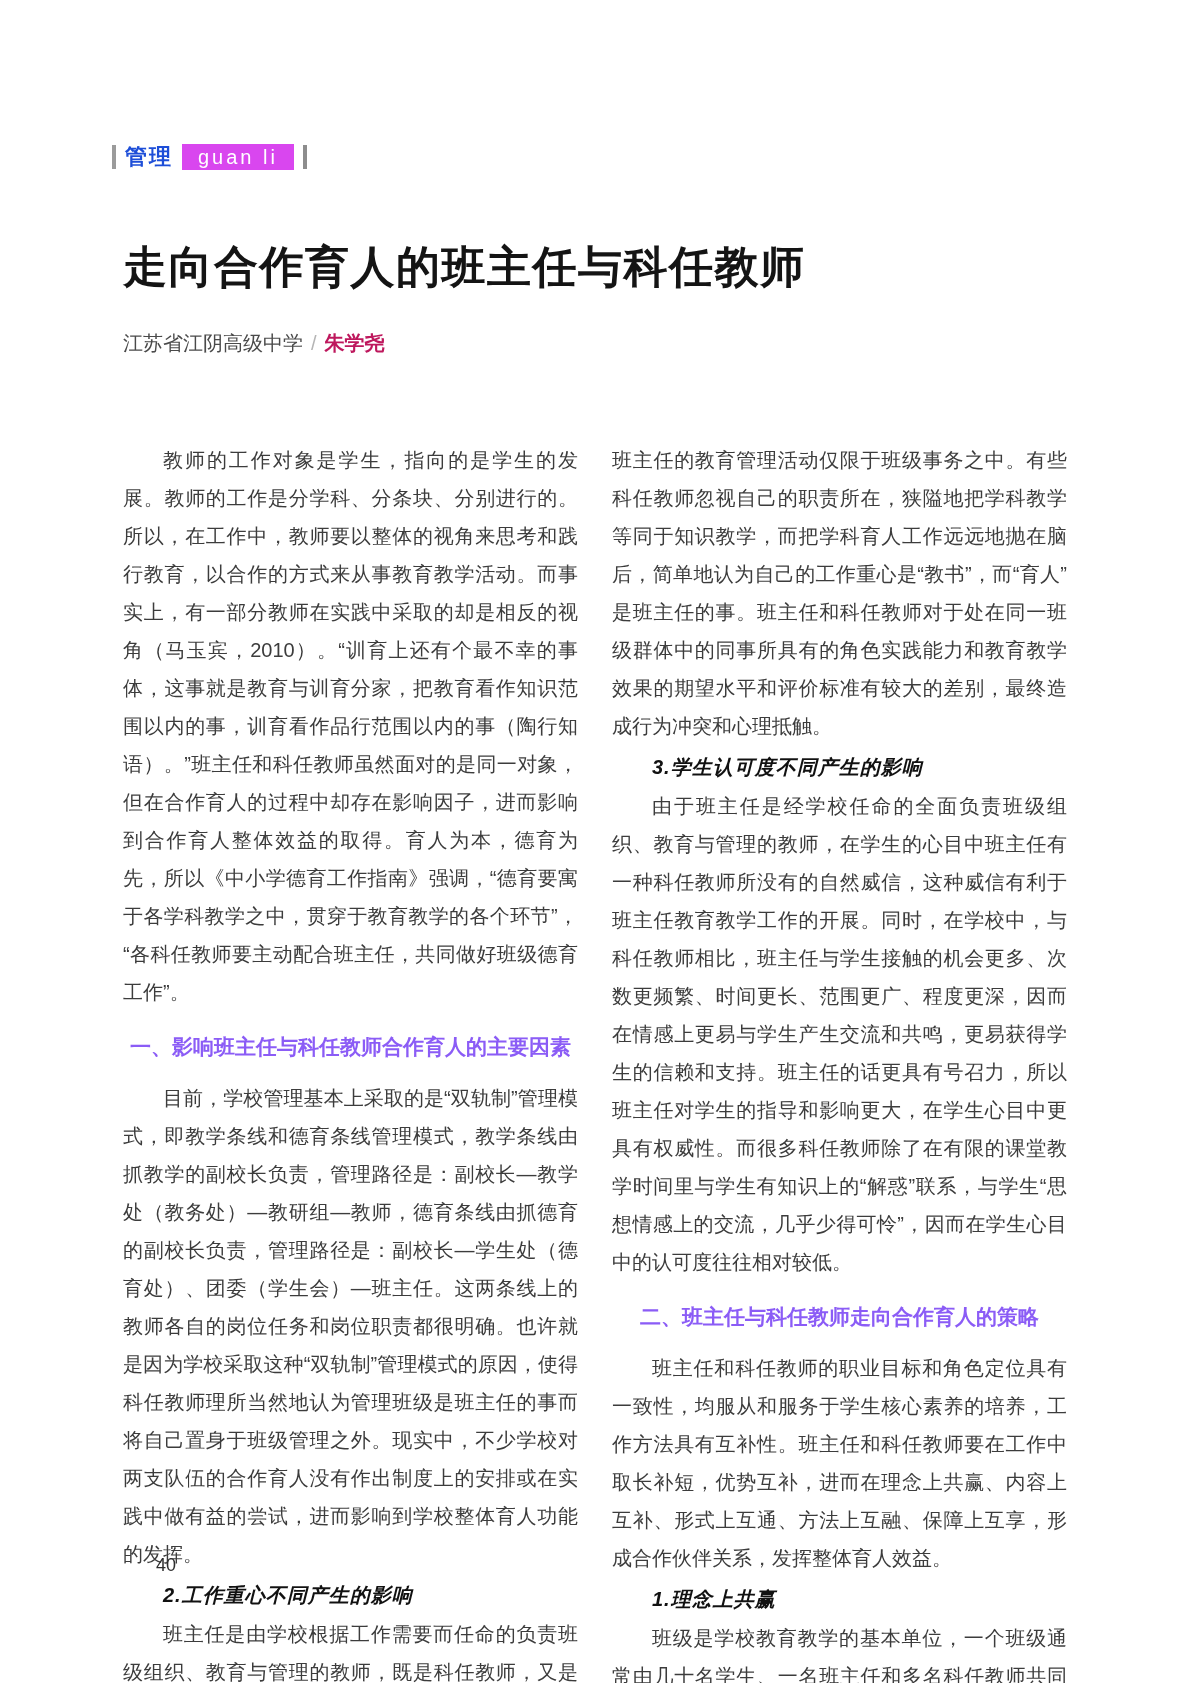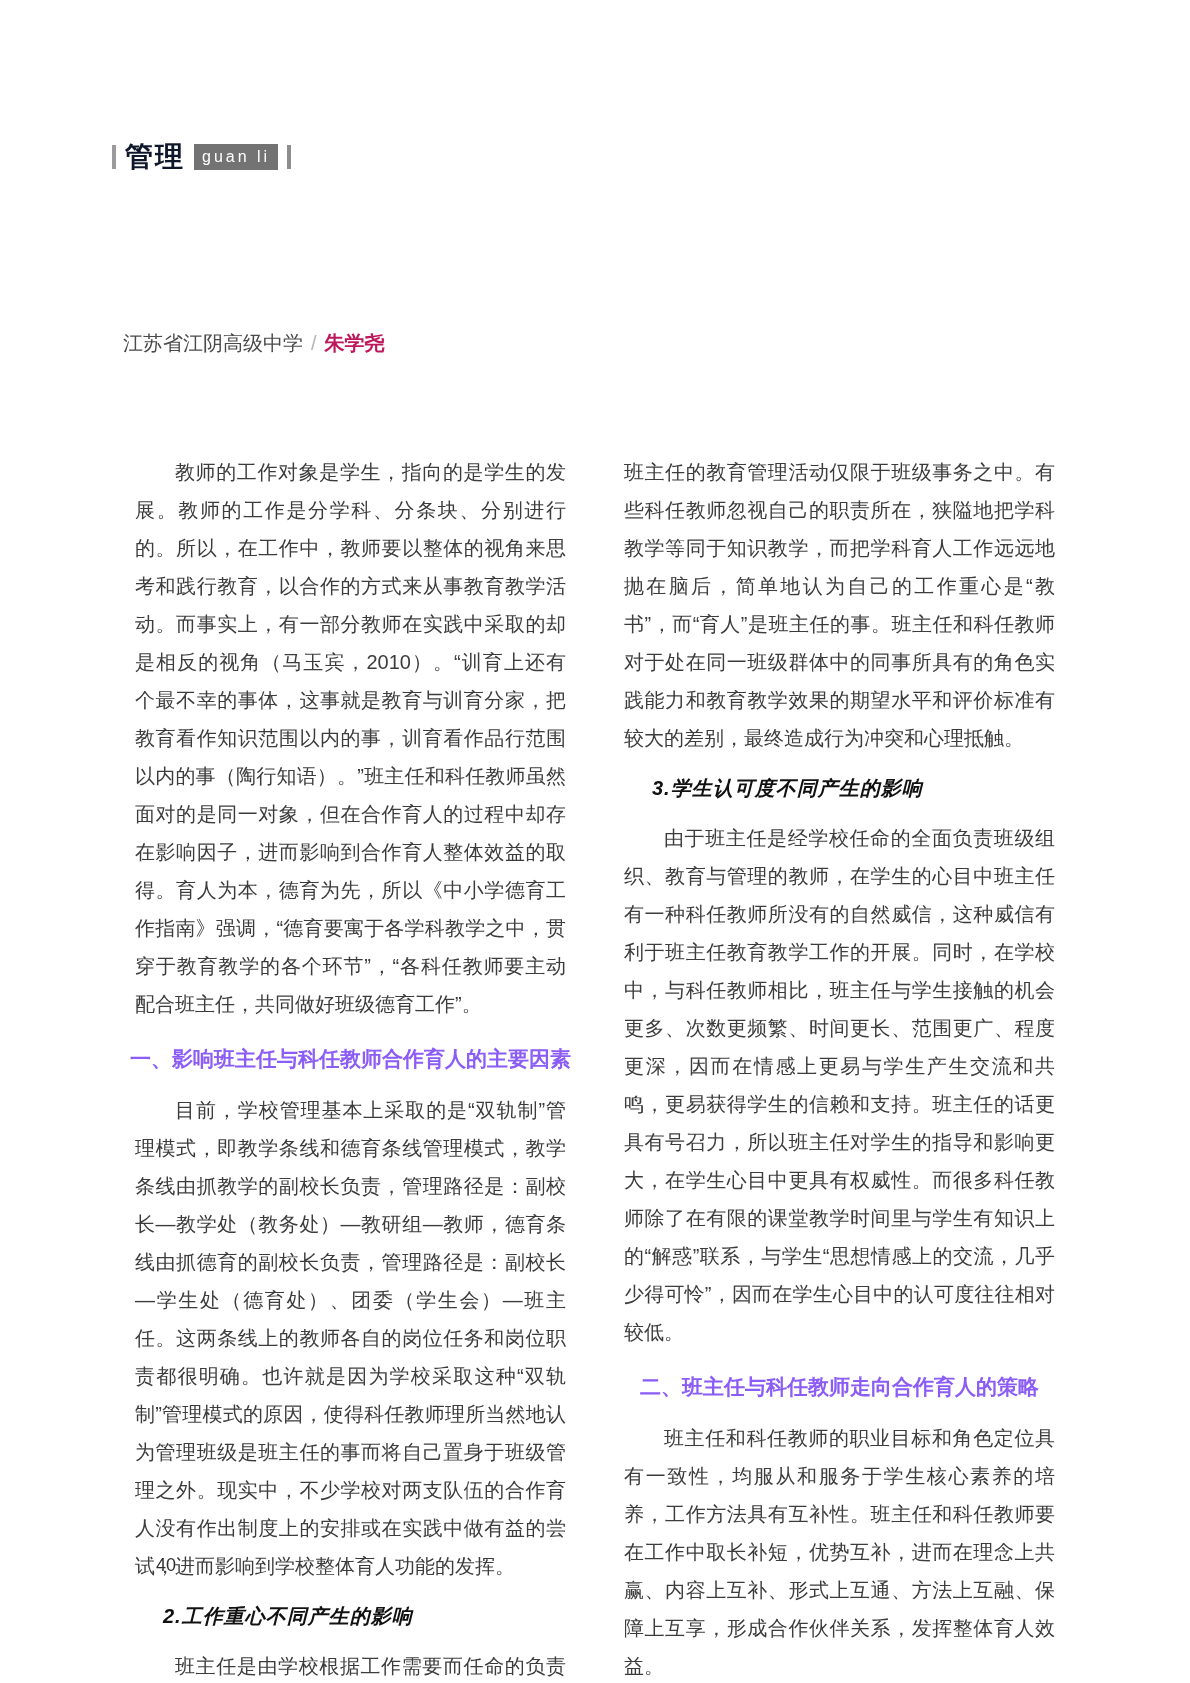--- a/index.html
+++ b/index.html
@@ -26,31 +26,31 @@
     gap: 9px;
     height: 28px;
   }
   .vbar {
     width: 4px;
     height: 24px;
     background: #9b9b9b;
   }
   .vbar.right { background: #8d8d8d; }
   .header-cat {
-    font-size: 28px;
+    font-size: 22px;
     font-weight: bold;
-    color: #0f172a;
+    color: #1d4ed8;
     letter-spacing: 2px;
   }
   .header-badge {
-    background: #737373;
+    background: #d946ef;
     color: #ffffff;
-    font-size: 16px;
+    font-size: 20px;
     line-height: 26px;
-    padding: 0 8px;
+    padding: 0 16px;
     letter-spacing: 3px;
   }
 
   
   .title {
     position: absolute;
     top: 238px;
     left: 123px;
     font-size: 44px;
     font-weight: bold;
@@ -87,21 +87,21 @@
   .col {
     width: 455px;
     flex: 0 0 455px;
   }
   .p {
     font-size: 20px;
     line-height: 38px;
     color: #3c3c3c;
     text-align: justify;
     text-justify: inter-character;
-    margin: 12px;
+    margin: 0;
   }
   .p.indent { text-indent: 2em; }
   .h1 {
     font-size: 21px;
     line-height: 38px;
     font-weight: bold;
     color: #8b5cf6;
     text-align: center;
     margin: 17px 0 13px 0;
   }
@@ -130,20 +130,21 @@
 
 <div class="page">
 
   <div class="header">
     <div class="vbar"></div>
     <div class="header-cat">管理</div>
     <div class="header-badge">guan li</div>
     <div class="vbar right"></div>
   </div>
 
+  <div class="title">走向合作育人的班主任与科任教师</div>
 
   <div class="byline">
     <span>江苏省江阴高级中学</span><span class="sep">/</span><span class="author">朱学尧</span>
   </div>
 
   <div class="columns">
     <div class="col">
         <div class="p indent">教师的工作对象是学生，指向的是学生的发展。教师的工作是分学科、分条块、分别进行的。所以，在工作中，教师要以整体的视角来思考和践行教育，以合作的方式来从事教育教学活动。而事实上，有一部分教师在实践中采取的却是相反的视角（马玉宾，2010）。“训育上还有个最不幸的事体，这事就是教育与训育分家，把教育看作知识范围以内的事，训育看作品行范围以内的事（陶行知语）。”班主任和科任教师虽然面对的是同一对象，但在合作育人的过程中却存在影响因子，进而影响到合作育人整体效益的取得。育人为本，德育为先，所以《中小学德育工作指南》强调，“德育要寓于各学科教学之中，贯穿于教育教学的各个环节”，“各科任教师要主动配合班主任，共同做好班级德育工作”。</div>
         <div class="h1">一、影响班主任与科任教师合作育人的主要因素</div>
         <div class="p indent">目前，学校管理基本上采取的是“双轨制”管理模式，即教学条线和德育条线管理模式，教学条线由抓教学的副校长负责，管理路径是：副校长—教学处（教务处）—教研组—教师，德育条线由抓德育的副校长负责，管理路径是：副校长—学生处（德育处）、团委（学生会）—班主任。这两条线上的教师各自的岗位任务和岗位职责都很明确。也许就是因为学校采取这种“双轨制”管理模式的原因，使得科任教师理所当然地认为管理班级是班主任的事而将自己置身于班级管理之外。现实中，不少学校对两支队伍的合作育人没有作出制度上的安排或在实践中做有益的尝试，进而影响到学校整体育人功能的发挥。</div>

